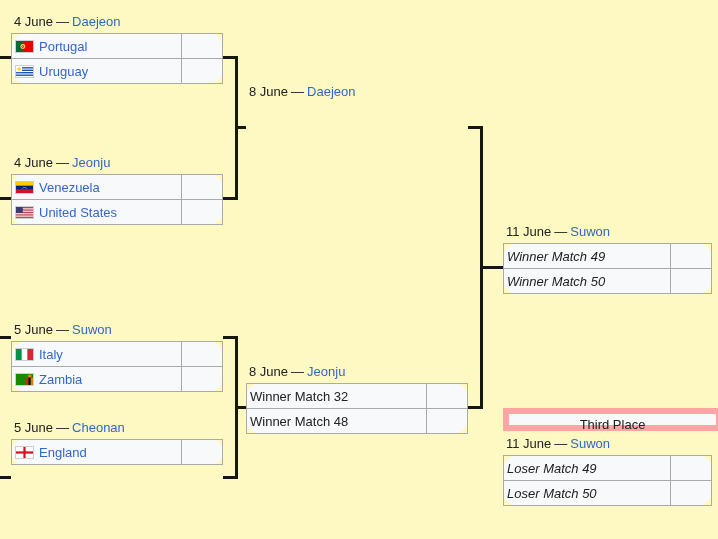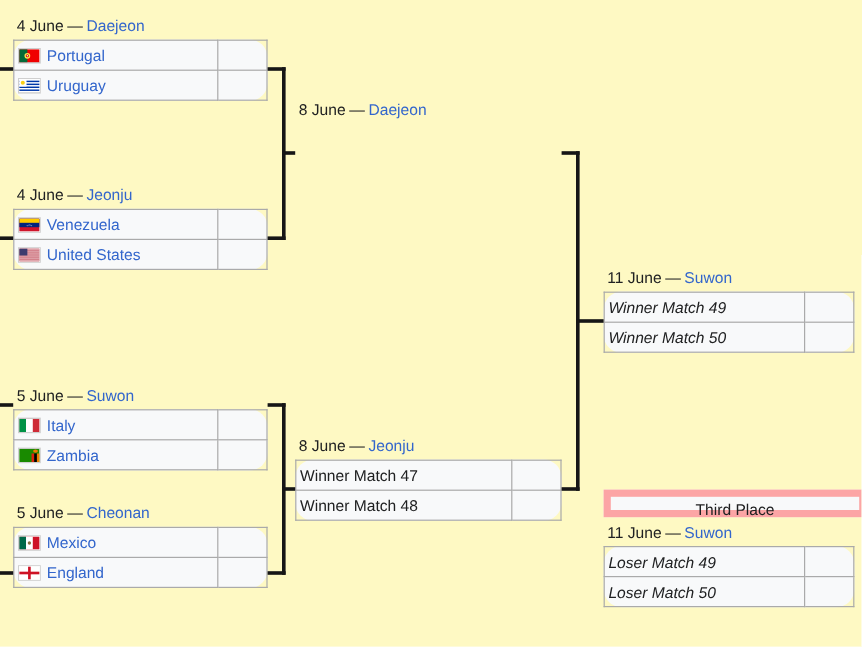--- a/index.html
+++ b/index.html
@@ -178,31 +178,20 @@
     </tbody>
       </table>
   </div>
 
   <div class="match" style="left:11px; top:420px;">
     <div class="match-header">
       <span>5 June</span><span class="sep">—</span><a class="venue-link">Cheonan</a>
     </div>
     <table class="bracket-box w-col1">
       <tbody>
-          <tr>
-        <td class="team-cell">
-          <span class="flag"><svg width="17" height="11" viewBox="0 0 17 11">
-                  <rect width="17" height="11" fill="#ce1126"></rect>
-                  <rect width="11.33" height="11" fill="#ffffff"></rect>
-                  <rect width="5.67" height="11" fill="#006847"></rect>
-                  <circle cx="8.5" cy="5.5" r="1.4" fill="#8c6e3f"></circle>
-                </svg></span><a class="team-link">Mexico</a>
-        </td>
-        <td class="score-cell"></td>
-      </tr>
       <tr>
         <td class="team-cell">
           <span class="flag"><svg width="17" height="11" viewBox="0 0 17 11">
                   <rect width="17" height="11" fill="#ffffff"></rect>
                   <rect x="7.4" width="2.2" height="11" fill="#ce1124"></rect>
                   <rect y="4.4" width="17" height="2.2" fill="#ce1124"></rect>
                 </svg></span><a class="team-link">England</a>
         </td>
         <td class="score-cell"></td>
       </tr>
@@ -216,21 +205,21 @@
     </div>
   </div>
 
   <div class="match" style="left:246px; top:364px;">
     <div class="match-header">
       <span>8 June</span><span class="sep">—</span><a class="venue-link">Jeonju</a>
     </div>
     <table class="bracket-box w-col2">
       <tbody>
           <tr>
-        <td class="team-cell"><span class="placeholder-name">Winner Match 47</span></td>
+        <td class="team-cell"><span class="placeholder-name">Winner Match 32</span></td>
         <td class="score-cell"></td>
       </tr>
       <tr>
         <td class="team-cell"><span class="placeholder-name">Winner Match 48</span></td>
         <td class="score-cell"></td>
       </tr>
     </tbody>
       </table>
   </div>
 

